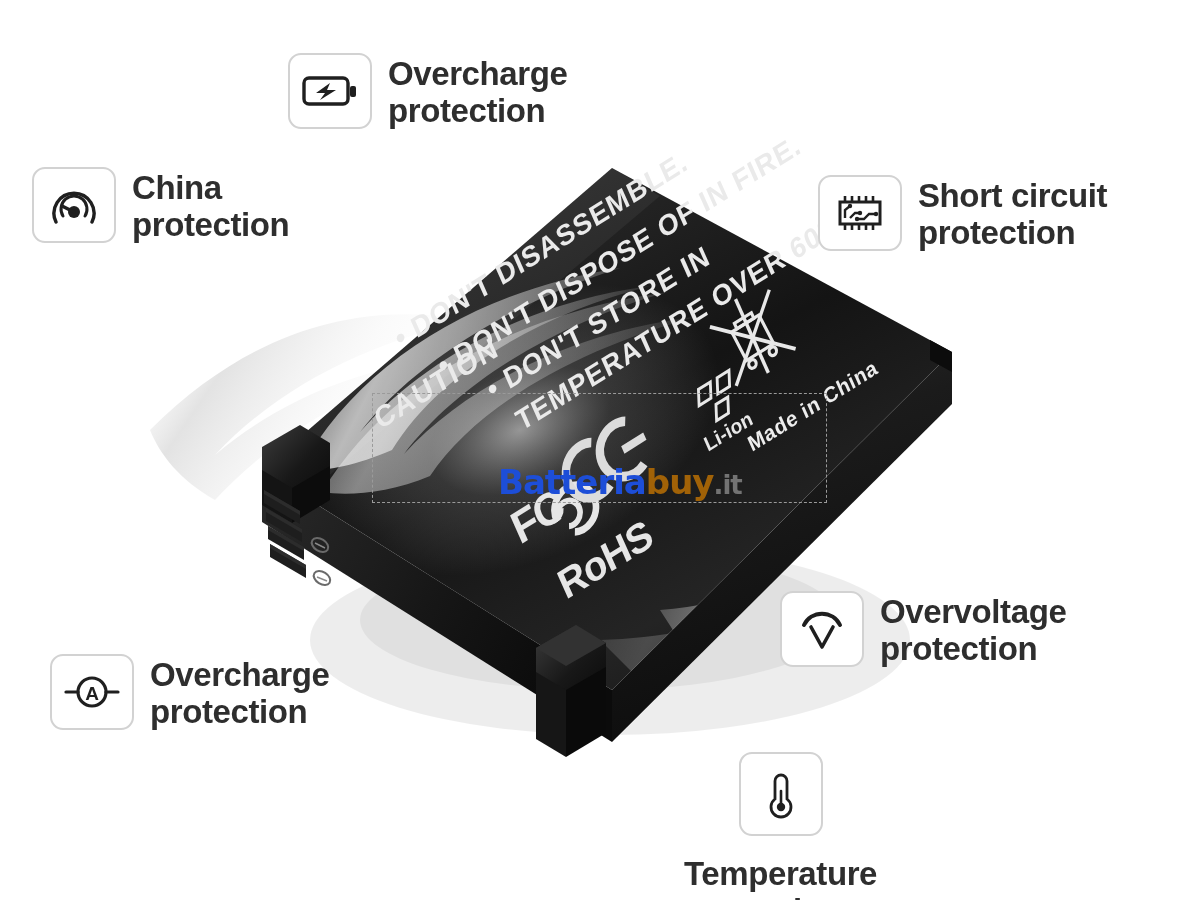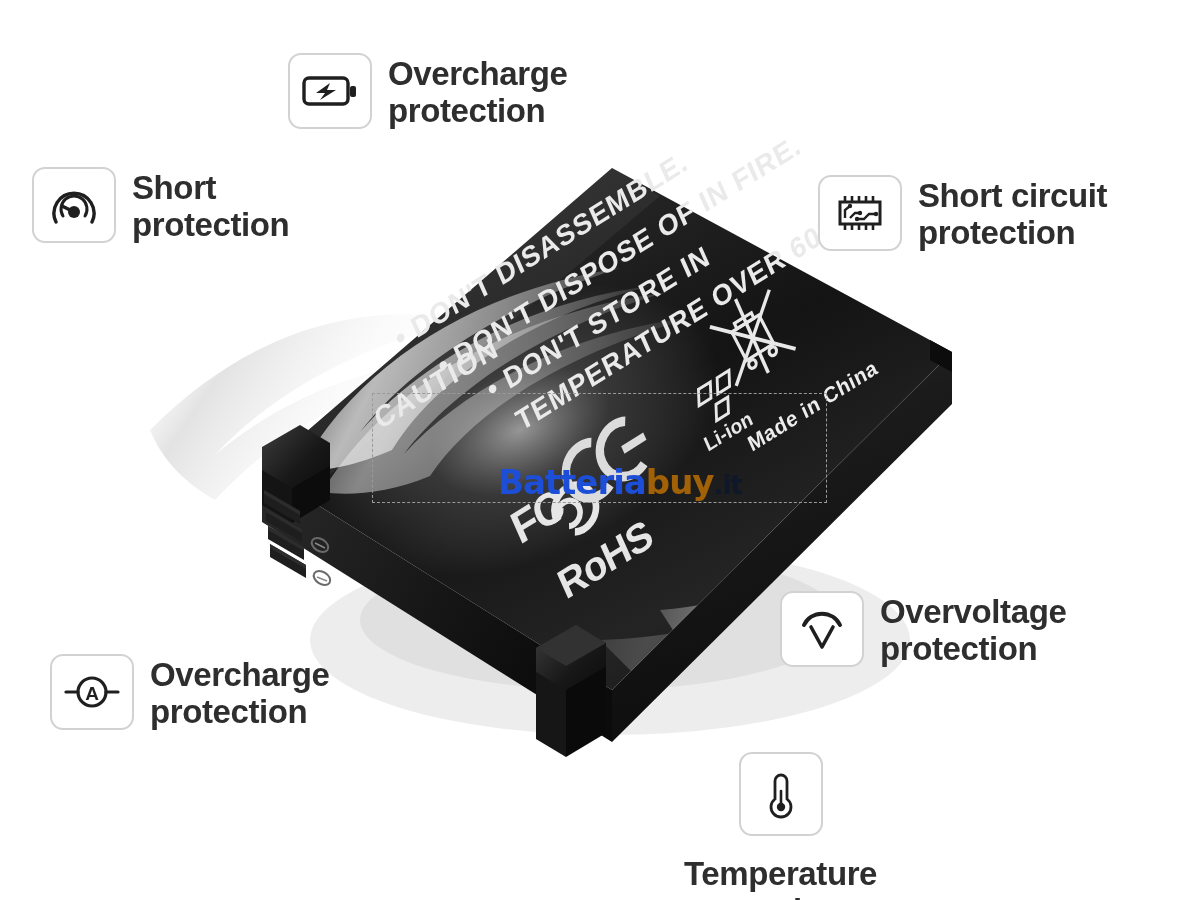--- a/index.html
+++ b/index.html
@@ -58,21 +58,21 @@
     opacity:.82;letter-spacing:-1px;
     font-family:"DejaVu Sans", sans-serif;
   }
   .wm-logo{
     position:absolute;left:498px;top:462px;
     font-size:34px;font-weight:bold;letter-spacing:-1px;
     font-family:"DejaVu Sans", sans-serif;
   }
   .wm-logo .b1{color:#1d4ed8;}
   .wm-logo .b2{color:#a16207;}
-  .wm-logo .b3{color:#0f172a;font-size:26px;}
+  .wm-logo .b3{color:#737373;font-size:26px;}
 </style>
 </head>
 <body>
 
 <div class="stage">
 
   <div class="battery-wrap">
     <svg width="1200" height="900" viewBox="0 0 1200 900">
       <defs>
         <linearGradient id="topFace" x1="0.15" y1="0" x2="0.85" y2="1">
@@ -252,21 +252,21 @@
 
   <div class="callout" id="c-power">
     <div class="icon-box">
       <svg width="48" height="46" viewBox="0 0 48 46">
         <path d="M6,40 A20,20 0 1 1 42,40" fill="none" stroke="#1f1f1f" stroke-width="3.4" stroke-linecap="round"></path>
         <path d="M13,34 A13,13 0 1 1 35,34" fill="none" stroke="#1f1f1f" stroke-width="3" stroke-linecap="round"></path>
         <circle cx="24" cy="30" r="6" fill="#1f1f1f"></circle>
         <path d="M24,30 L12,24" stroke="#1f1f1f" stroke-width="3.6" stroke-linecap="round"></path>
       </svg>
     </div>
-    <div class="callout-label">Short
+    <div class="callout-label">China
 protection</div>
   </div>
 
   <div class="callout" id="c-short">
     <div class="icon-box">
       <svg width="58" height="42" viewBox="0 0 58 42">
         <rect x="9" y="10" width="40" height="22" fill="none" stroke="#1f1f1f" stroke-width="3"></rect>
         <g stroke="#1f1f1f" stroke-width="2.6">
           <path d="M14,10 L14,4"></path>
             <path d="M21,10 L21,4"></path>

